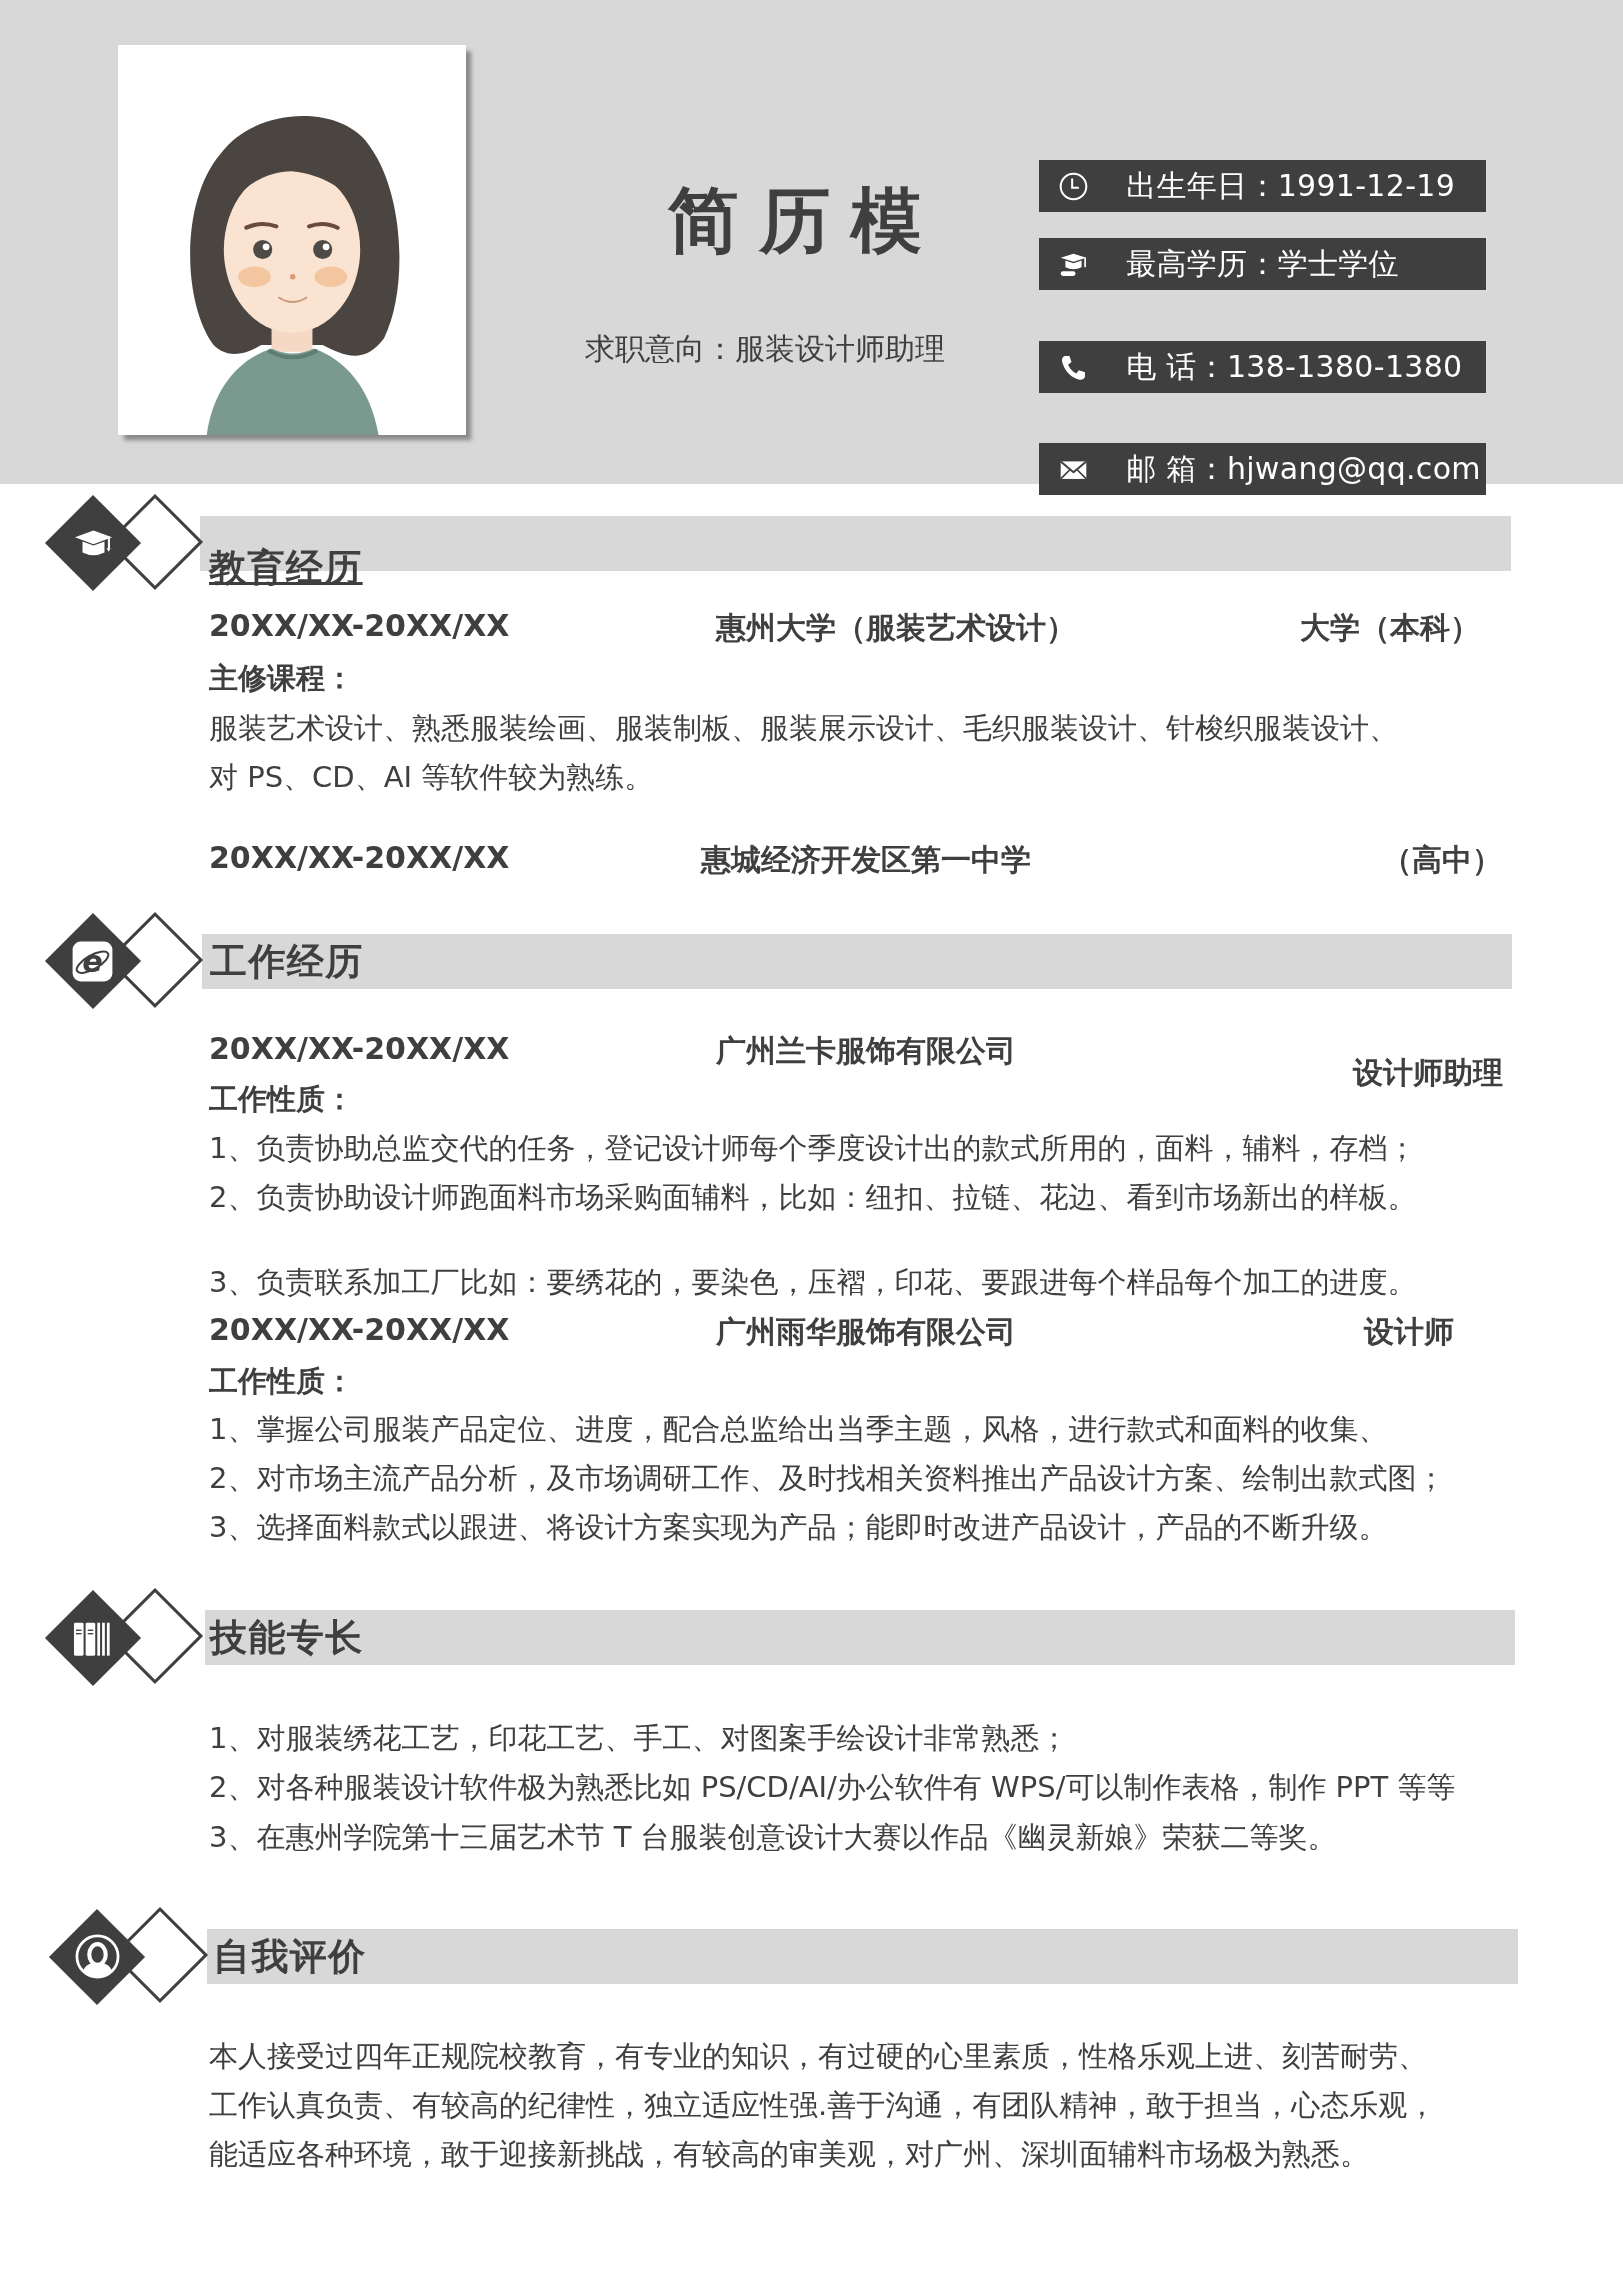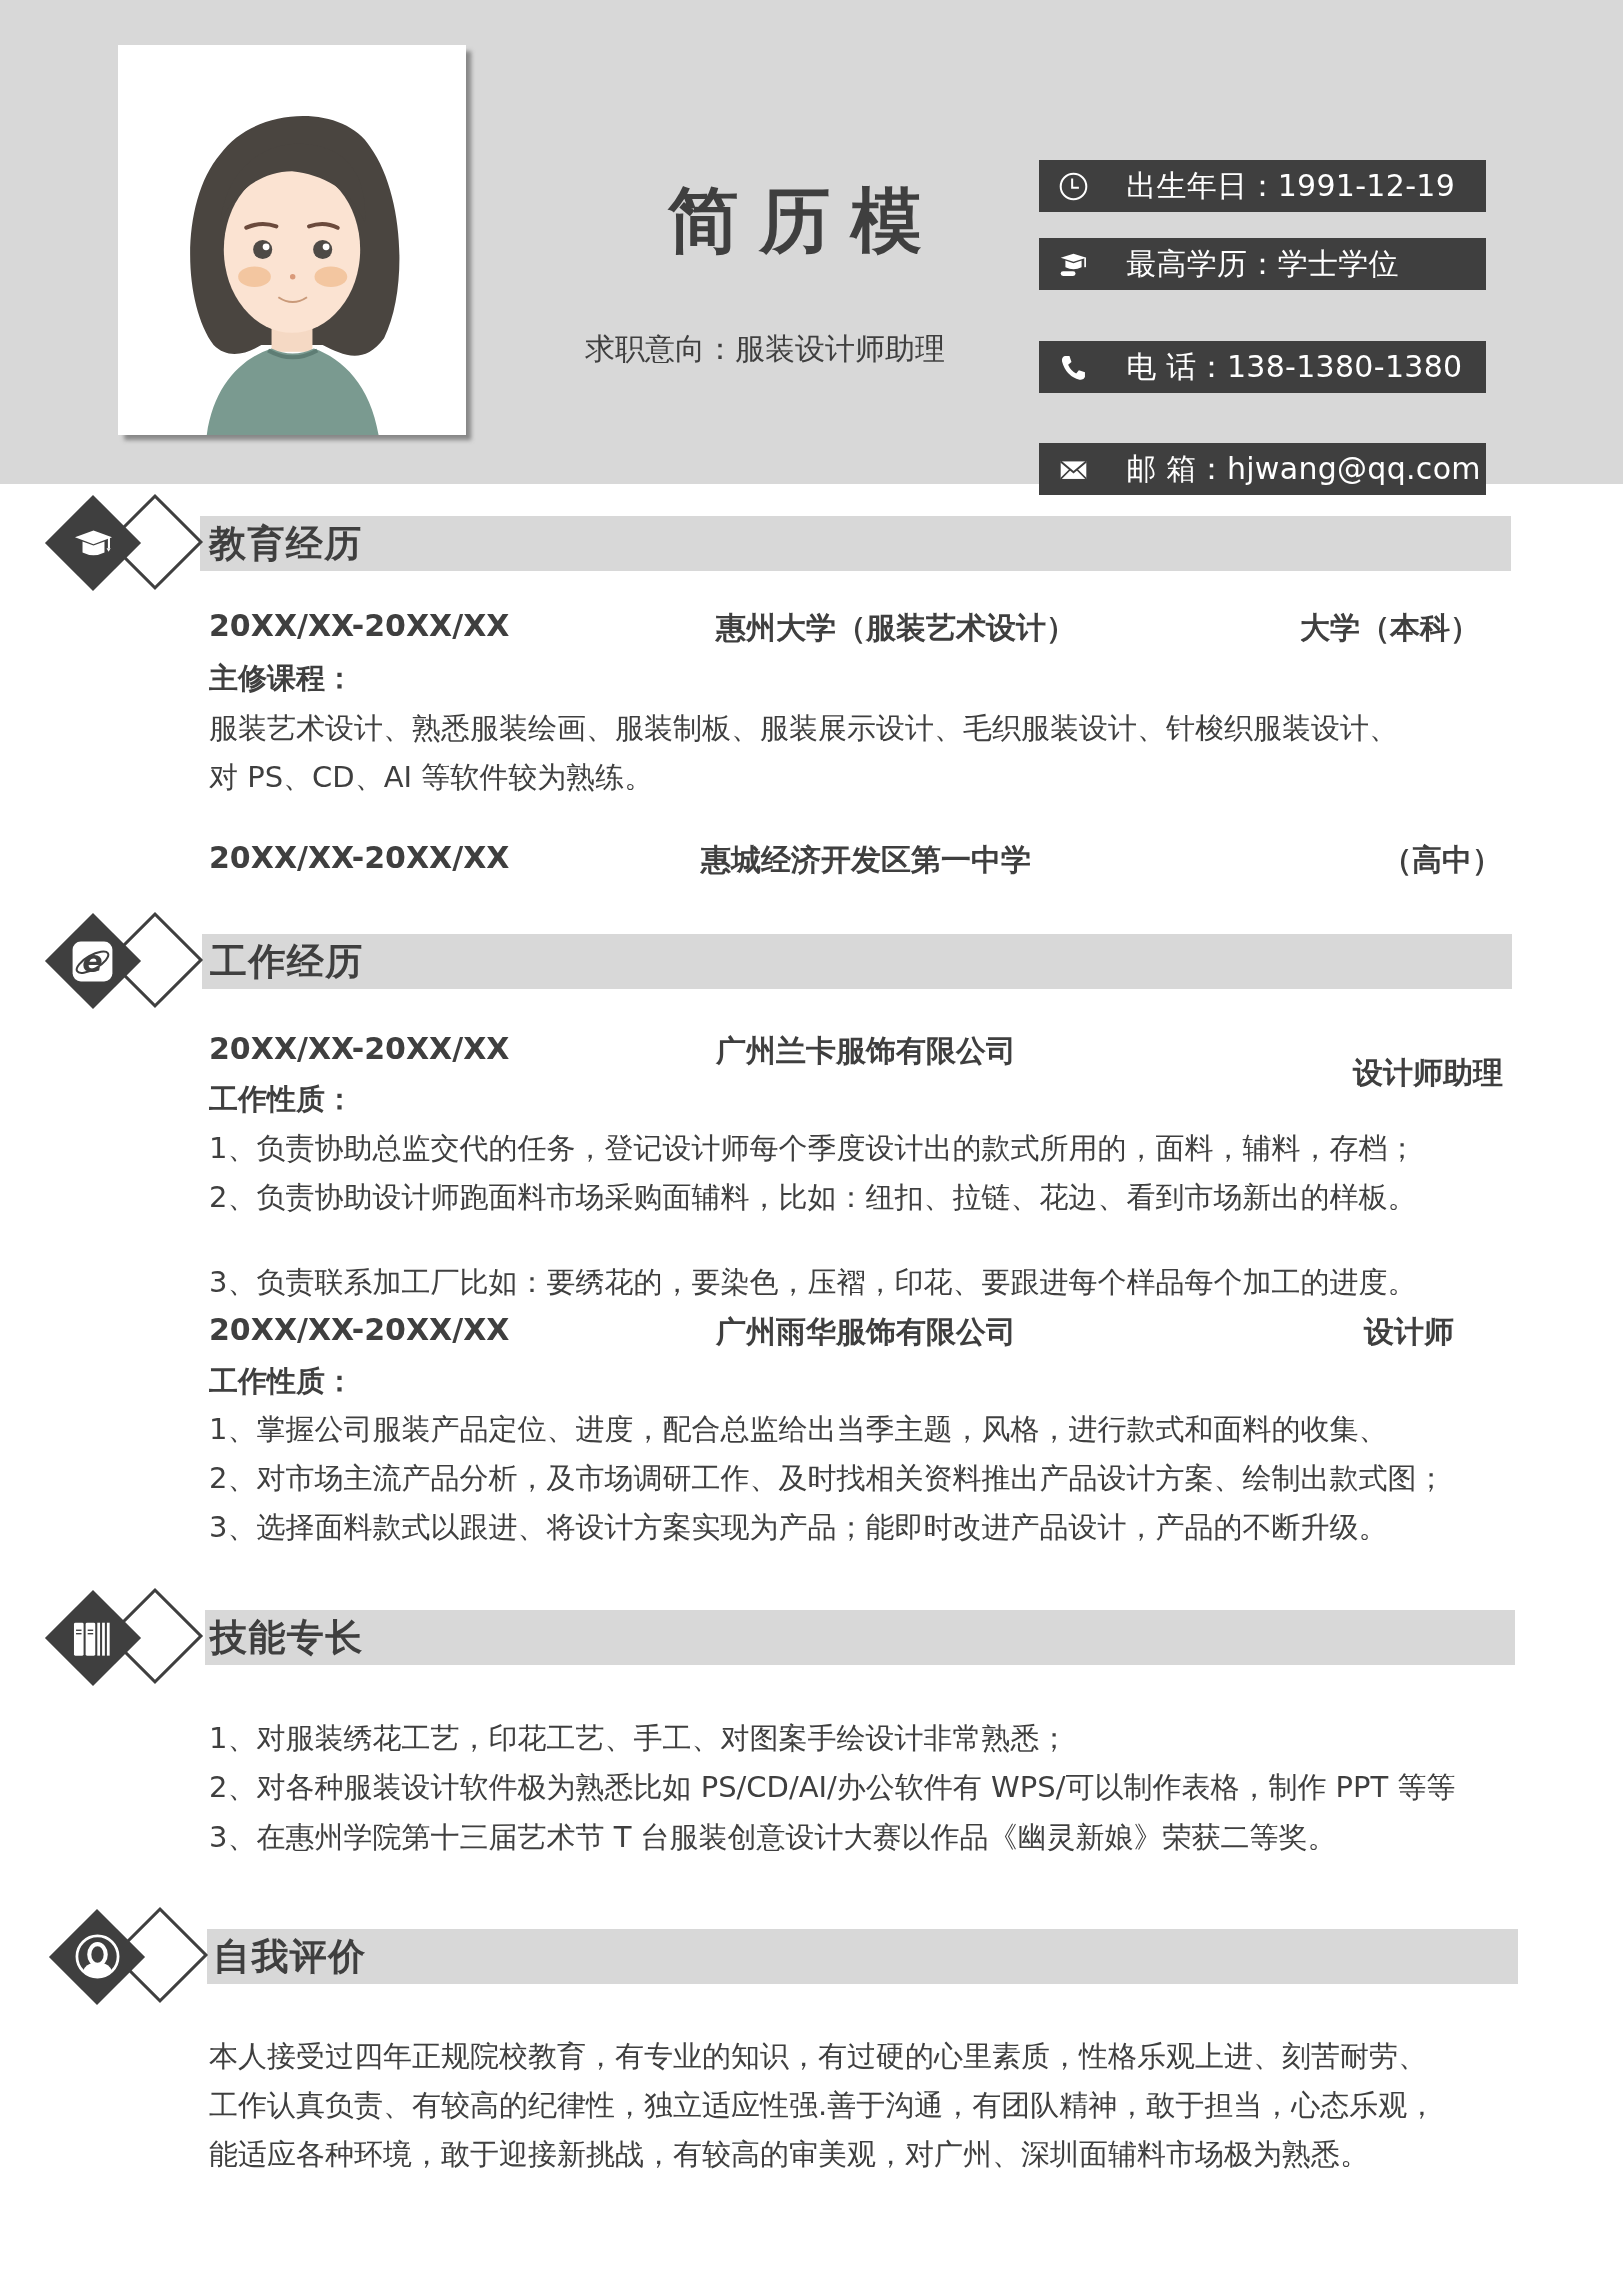--- a/index.html
+++ b/index.html
@@ -139,21 +139,21 @@
   <div class="dia-outline" style="left:121px; top:508px;"></div>
   <div class="dia-dark" style="left:59px; top:509px;"></div>
   <div class="dia-icon" style="left:64px; top:514px;">
     <svg viewBox="0 0 86 86">
         <path d="M16 34 L43 24 L70 34 L43 44 Z" fill="#fff"></path>
         <path d="M27 40 V56 Q43 64 59 56 V40 L43 46 Z" fill="#fff"></path>
         <rect x="64" y="34" width="3" height="16" fill="#fff"></rect>
         <path d="M62 50 L68 50 L65 55 Z" fill="#fff"></path>
       </svg>
   </div>
-  <div class="sec-title" style="left:209px; top:516px;">教育经历</div>
+  <div class="sec-title" style="left:209px; top:540px;text-decoration:underline;">教育经历</div>
 
   <div class="row3" style="top:608px;">
     <span style="left:0;">20XX/XX-20XX/XX</span>
     <span style="left:507px;">惠州大学（服装艺术设计）</span>
     <span style="left:1091px;">大学（本科）</span>
   </div>
   <div class="lbl" style="top:659px;">主修课程：</div>
   <div class="line" style="top:709px;">服装艺术设计、熟悉服装绘画、服装制板、服装展示设计、毛织服装设计、针梭织服装设计、</div>
   <div class="line" style="top:758px;">对 PS、CD、AI 等软件较为熟练。</div>
 

